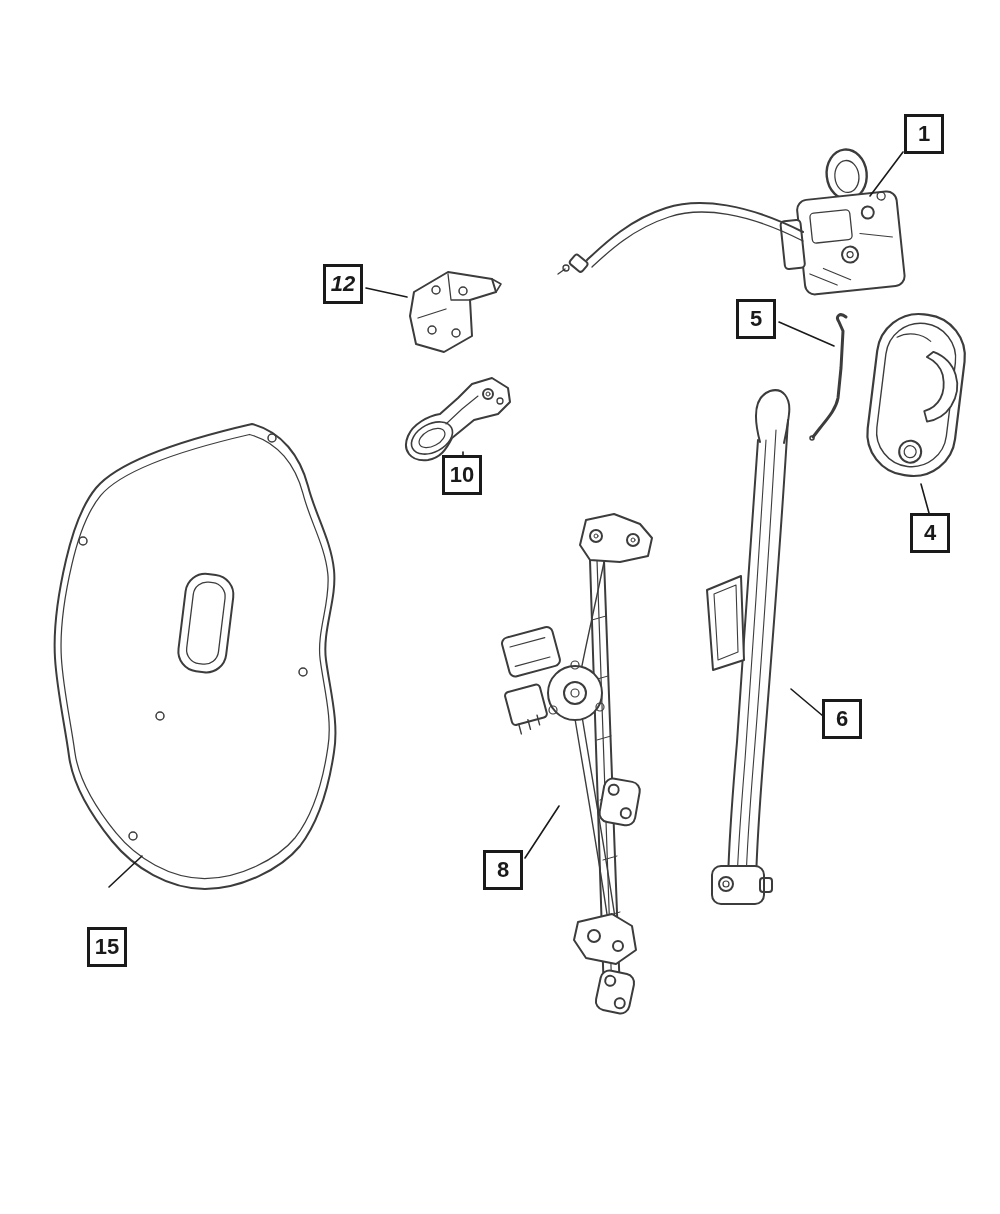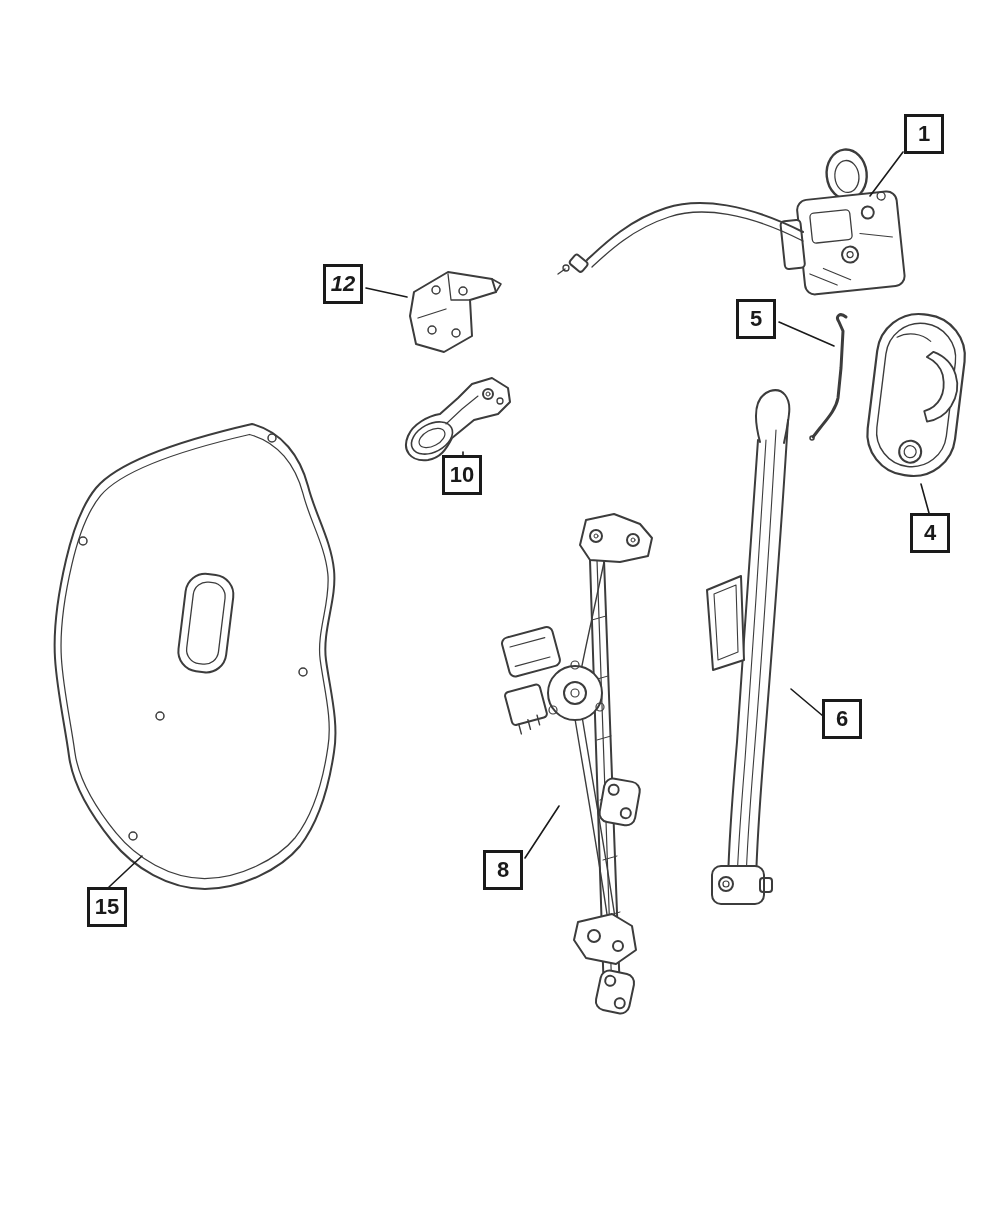--- a/index.html
+++ b/index.html
@@ -220,17 +220,17 @@
   </div>
   <div class="callout" style="left:910px;top:513px;">
     <span>4</span>
   </div>
   <div class="callout" style="left:822px;top:699px;">
     <span>6</span>
   </div>
   <div class="callout" style="left:483px;top:850px;">
     <span>8</span>
   </div>
-  <div class="callout" style="left:87px;top:887px;">
+  <div class="callout" style="left:87px;top:927px;">
     <span>15</span>
   </div>
 
 </div>
 
 </body></html>

